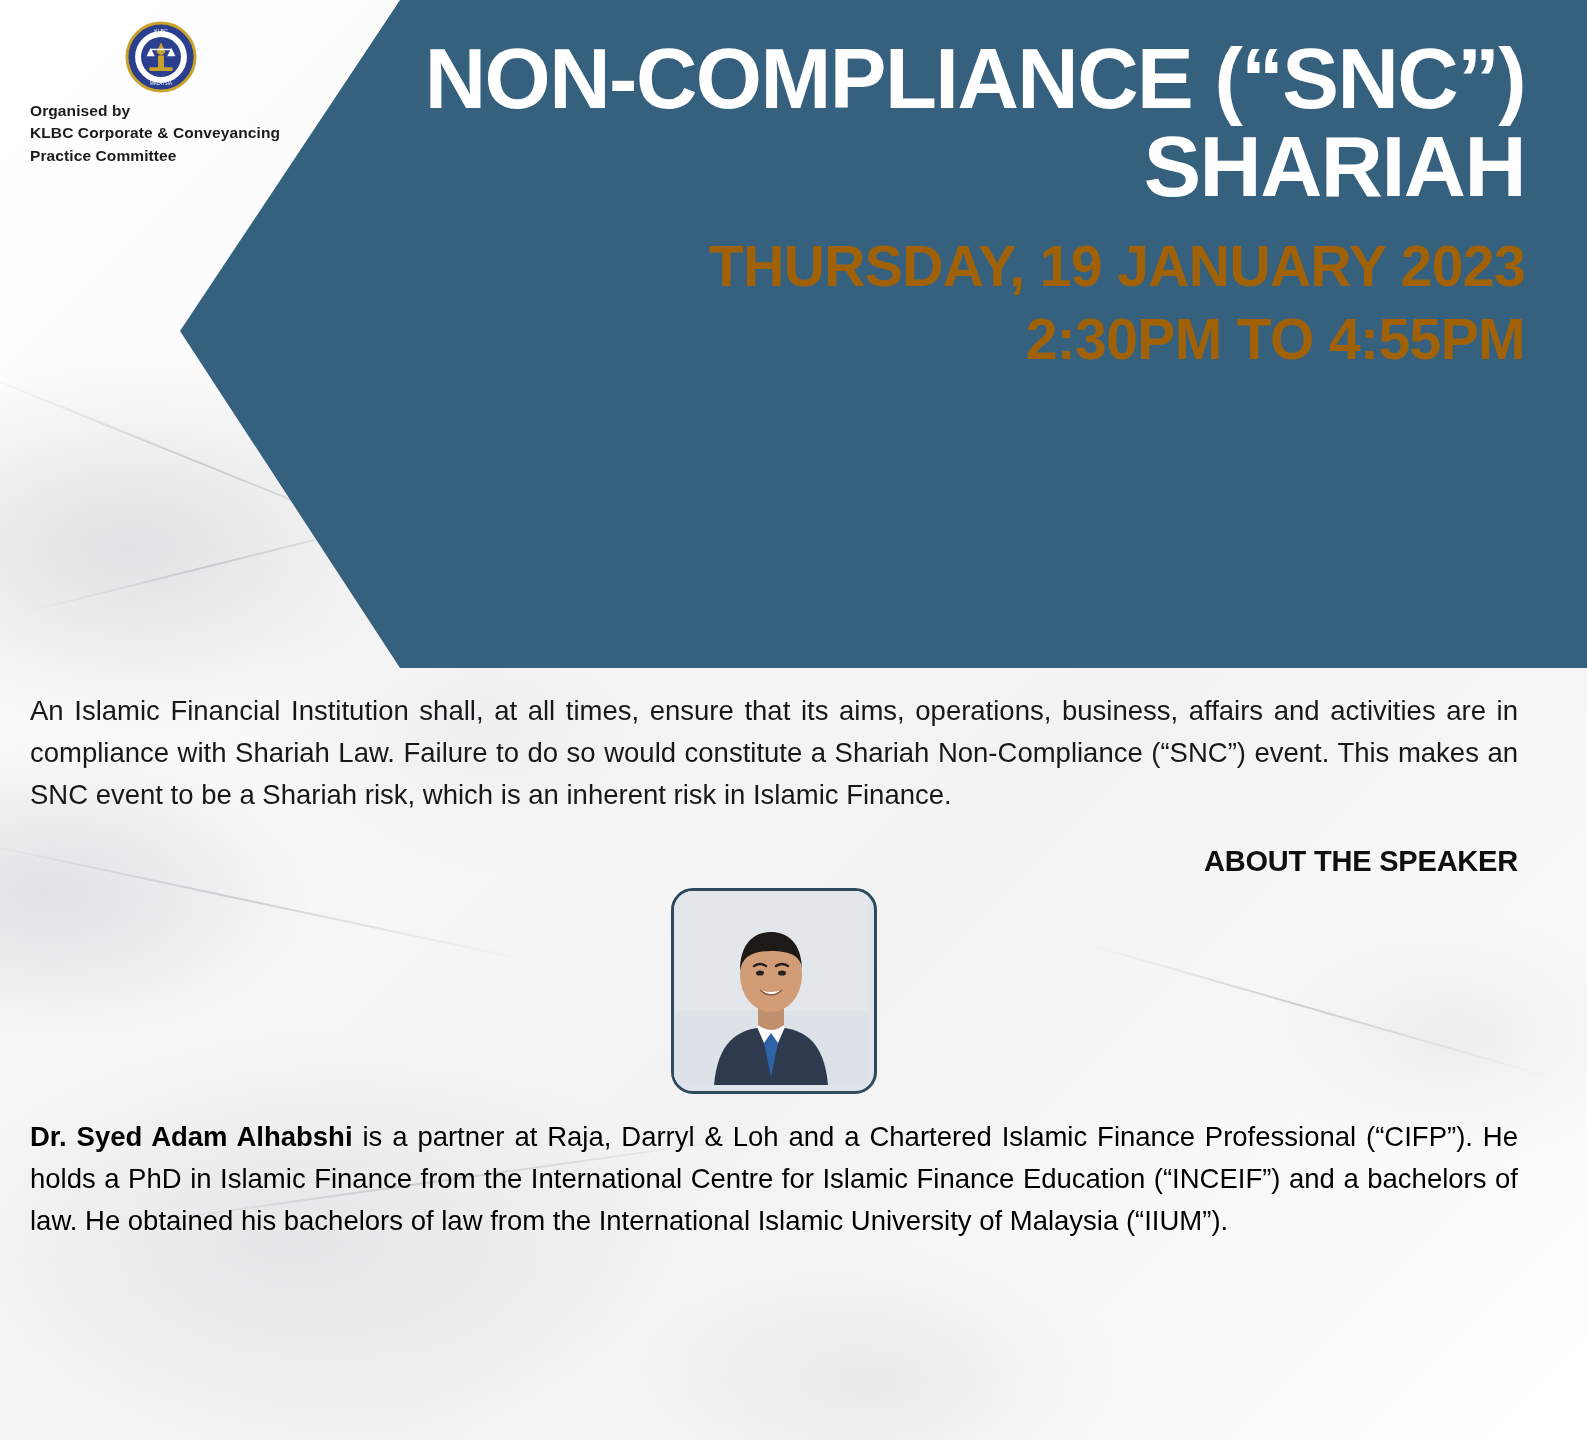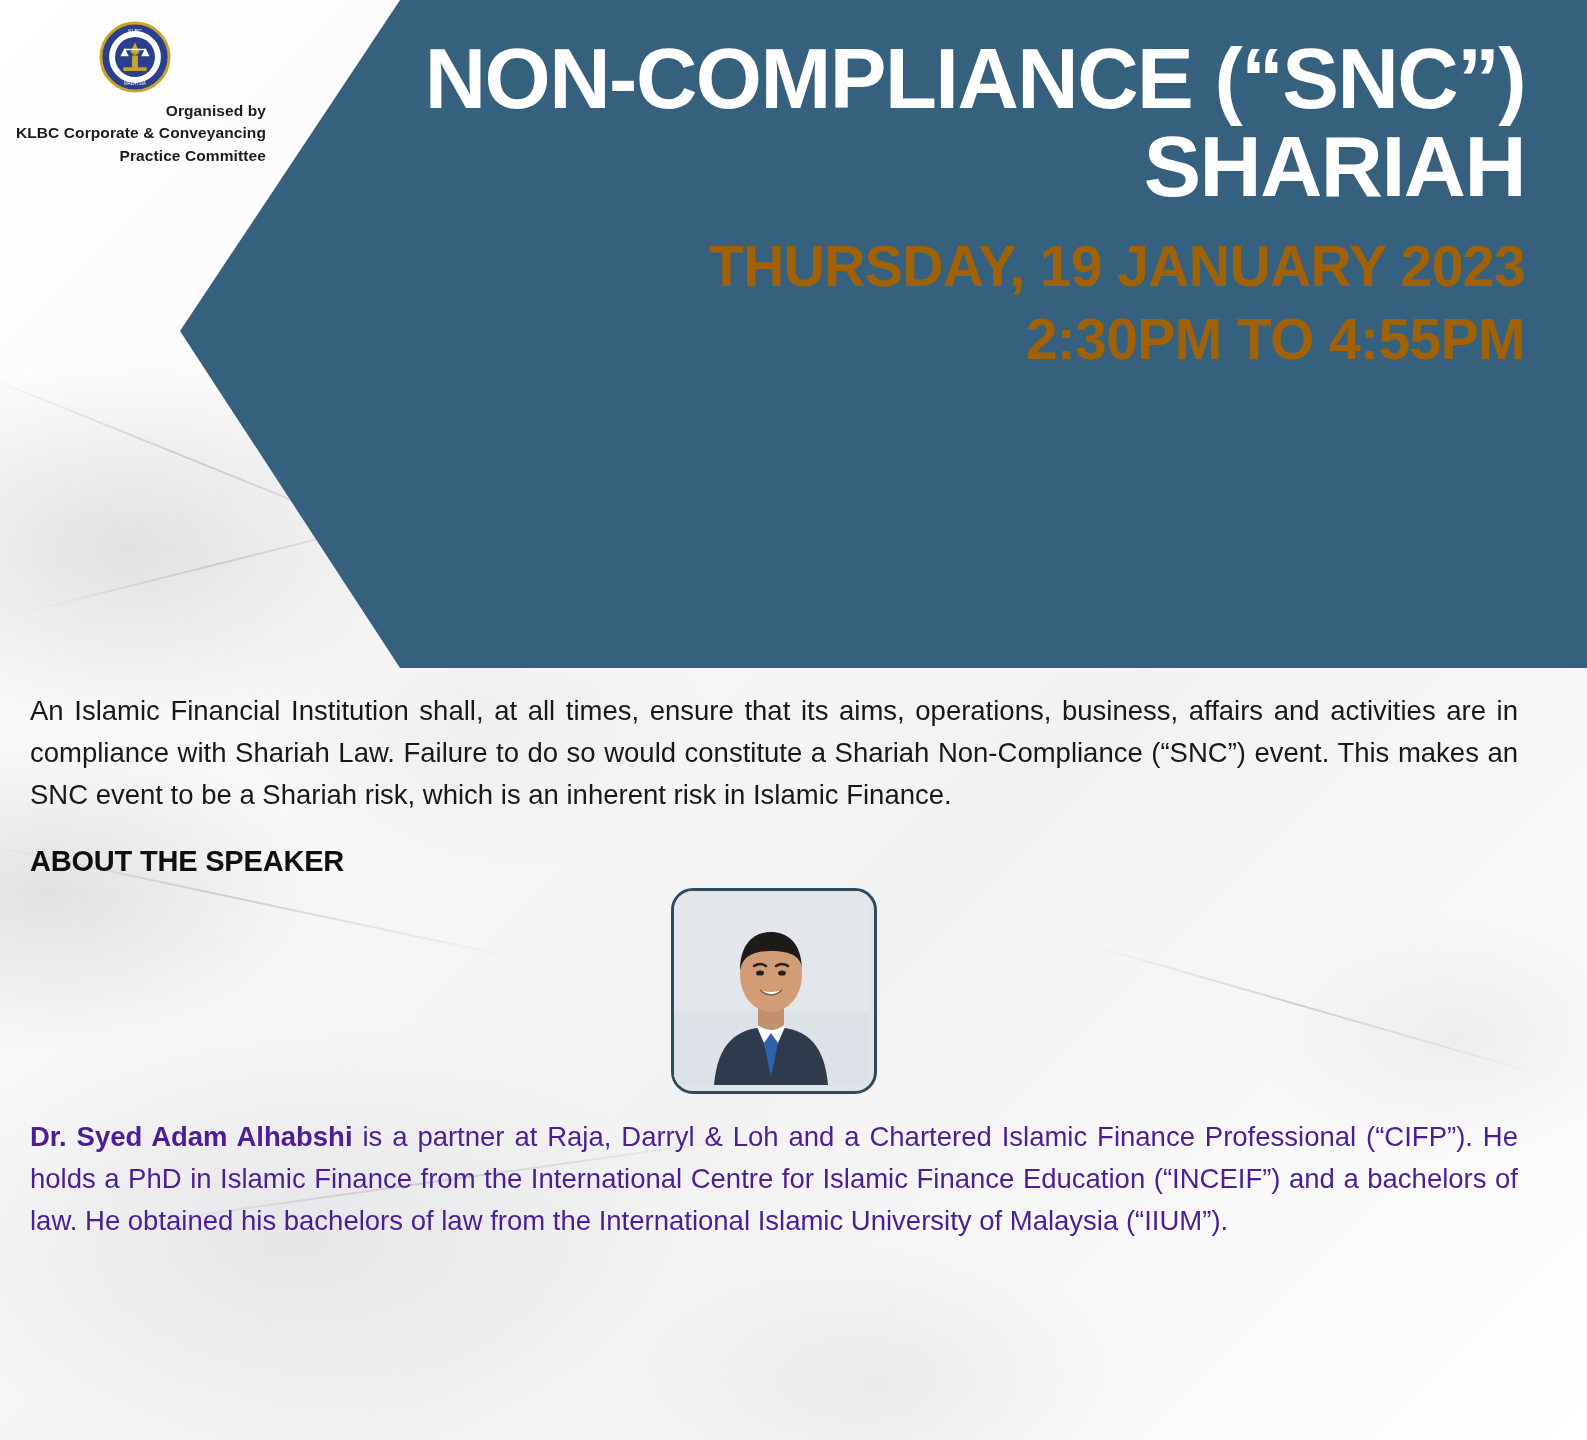--- a/index.html
+++ b/index.html
@@ -47,23 +47,23 @@
     height: 668px;
     z-index: 2;
     background: #35617f;
     -webkit-clip-path: polygon(272px 0, 1587px 0, 1587px 668px, 400px 668px, 400px 330px, 180px 330px, 400px 330px, 400px 0);
     clip-path: polygon(272px 0, 1587px 0, 1587px 668px, 400px 668px, 180px 331px, 400px 0);
   }
 
   .logo-block {
     position: absolute;
     top: 12px;
-    left: 4px;
+    left: 30px;
     width: 262px;
-    text-align: right;
+    text-align: left;
     z-index: 4;
   }
   .crest {
     width: 74px;
     height: 74px;
     margin: 8px auto 6px auto;
     display: block;
   }
   .org-by {
     font-size: 15.5px;
@@ -110,42 +110,42 @@
     z-index: 3;
   }
   .para {
     font-size: 27.5px;
     line-height: 1.52;
     color: #18181a;
     text-align: justify;
     margin: 0 0 30px 0;
   }
   .about-heading {
-    text-align: left;
+    text-align: right;
     font-size: 29px;
     font-weight: bold;
     color: #0f0f10;
     margin: 26px 0 10px 0;
     letter-spacing: -0.2px;
   }
   .photo-frame {
     width: 200px;
     height: 200px;
     margin: 0 auto;
     border: 3px solid #2f4a5c;
     border-radius: 22px;
     overflow: hidden;
     background: #dfe4ea;
     position: relative;
   }
   .photo-frame svg { display: block; }
   .bio {
     font-size: 27.5px;
     line-height: 1.52;
-    color: #4c1d95;
+    color: #000000;
     text-align: justify;
     margin: 22px 0 0 0;
   }
   .bio b { font-weight: bold; }
 </style>
 </head>
 <body>
 
 <div class="marble"></div>
 <div class="vein" style="left:-40px; top:470px; width:520px; transform:rotate(22deg);"></div>

